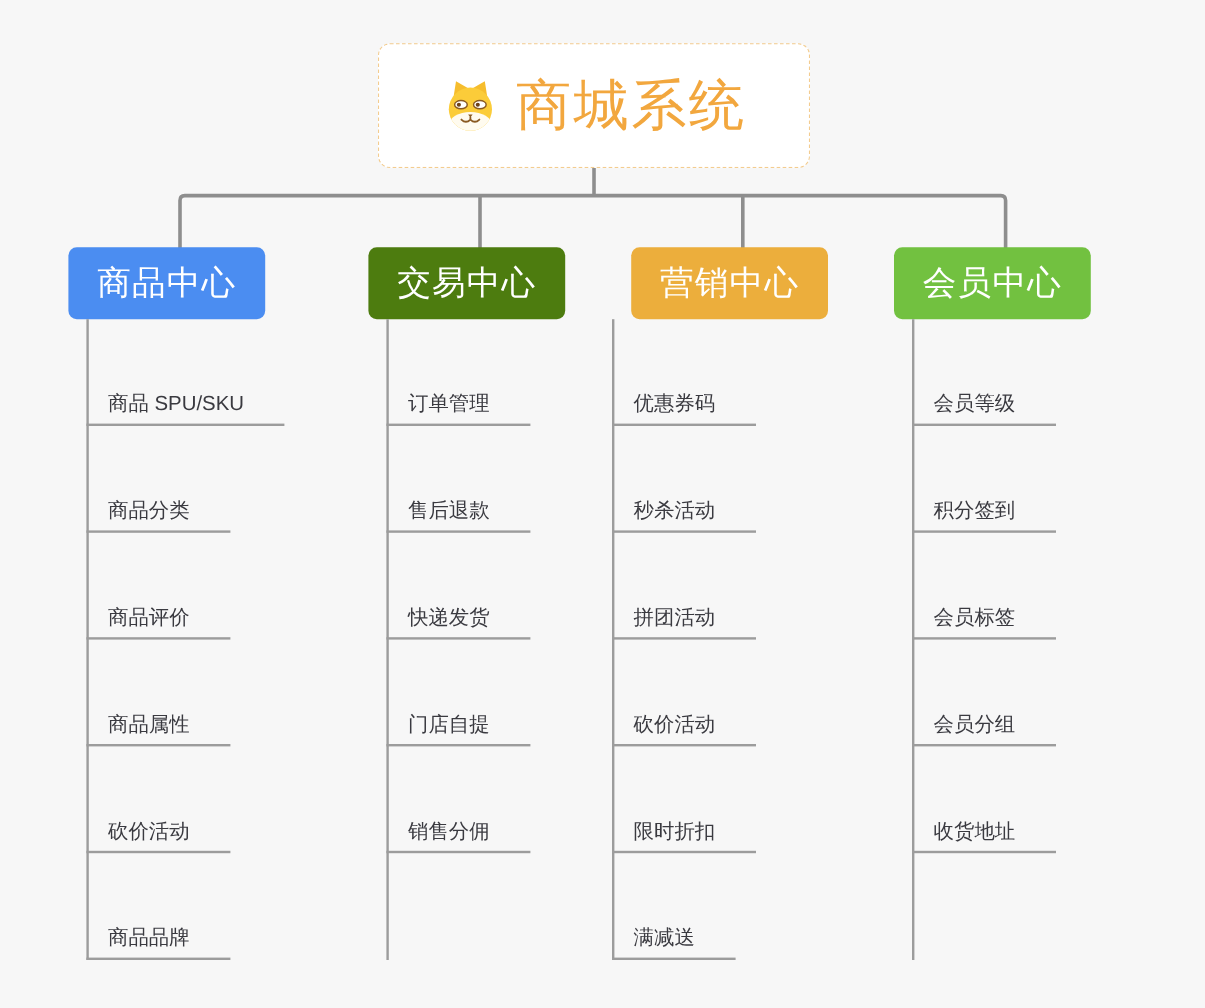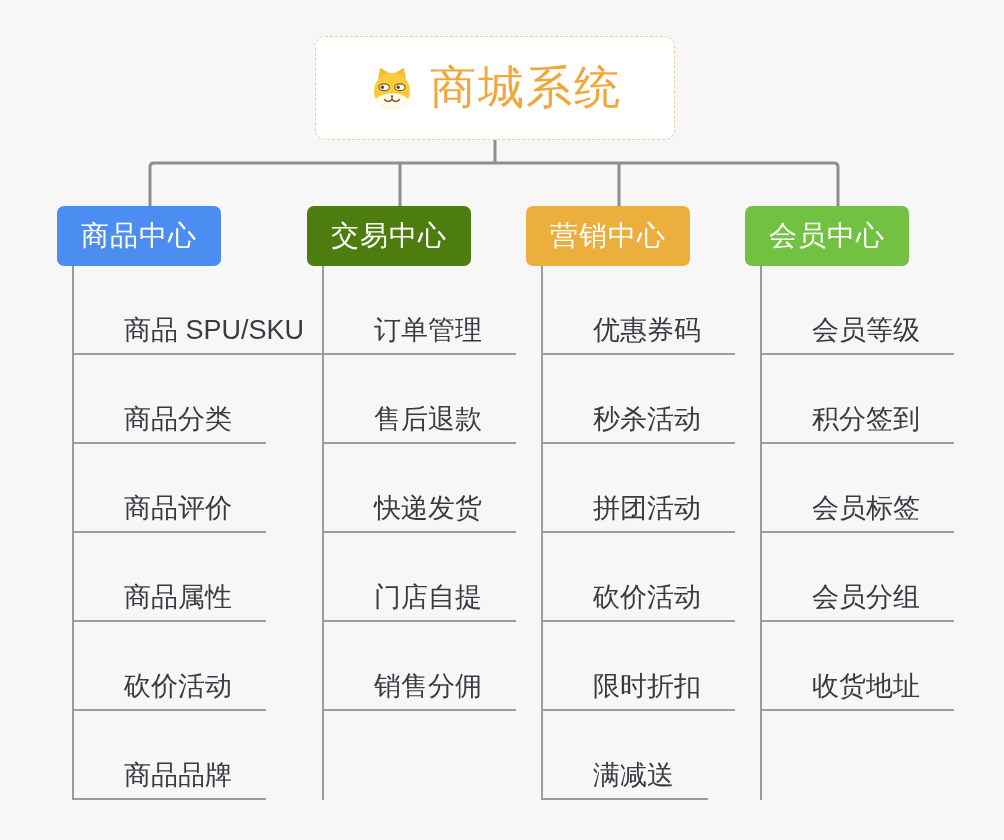--- a/index.html
+++ b/index.html
@@ -25,23 +25,23 @@
     color:#ffffff;font-size:28px;letter-spacing:1px;font-weight:500;
     white-space:nowrap;box-sizing:border-box;
   }
   .column{position:absolute;top:266px;}
   .column .vline{
     position:absolute;left:0;top:0;width:2px;height:534px;background:#9c9c9c;
   }
   .child-node{
     position:relative;height:89px;width:max-content;
     box-sizing:border-box;border-bottom:2px solid #9c9c9c;
-    padding:0 34px 5px 52px;
+    padding:0 34px 5px 18px;
     display:flex;align-items:flex-end;
-    font-size:27px;color:#3a3a40;white-space:nowrap;
+    font-size:17px;color:#3a3a40;white-space:nowrap;
   }
 </style>
 </head>
 <body>
 
 <div class="canvas">
 
   <svg class="connectors" width="1004" height="840">
     <g fill="none" stroke="#8e8e8e" stroke-width="3">
       <path d="M495 140 V163"></path>
@@ -116,21 +116,21 @@
         <div class="child-node">
           <span>门店自提</span>
         </div>
         <div class="child-node">
           <span>销售分佣</span>
         </div>
       </div>
       <div class="branch-header" style="left: 526px; background: rgb(236, 174, 60);">
         <span>营销中心</span>
       </div>
-      <div class="column" style="left: 541px;">
+      <div class="column" style="left: 510px;">
         <div class="vline"></div>
         <div class="child-node">
           <span>优惠券码</span>
         </div>
         <div class="child-node">
           <span>秒杀活动</span>
         </div>
         <div class="child-node">
           <span>拼团活动</span>
         </div>

